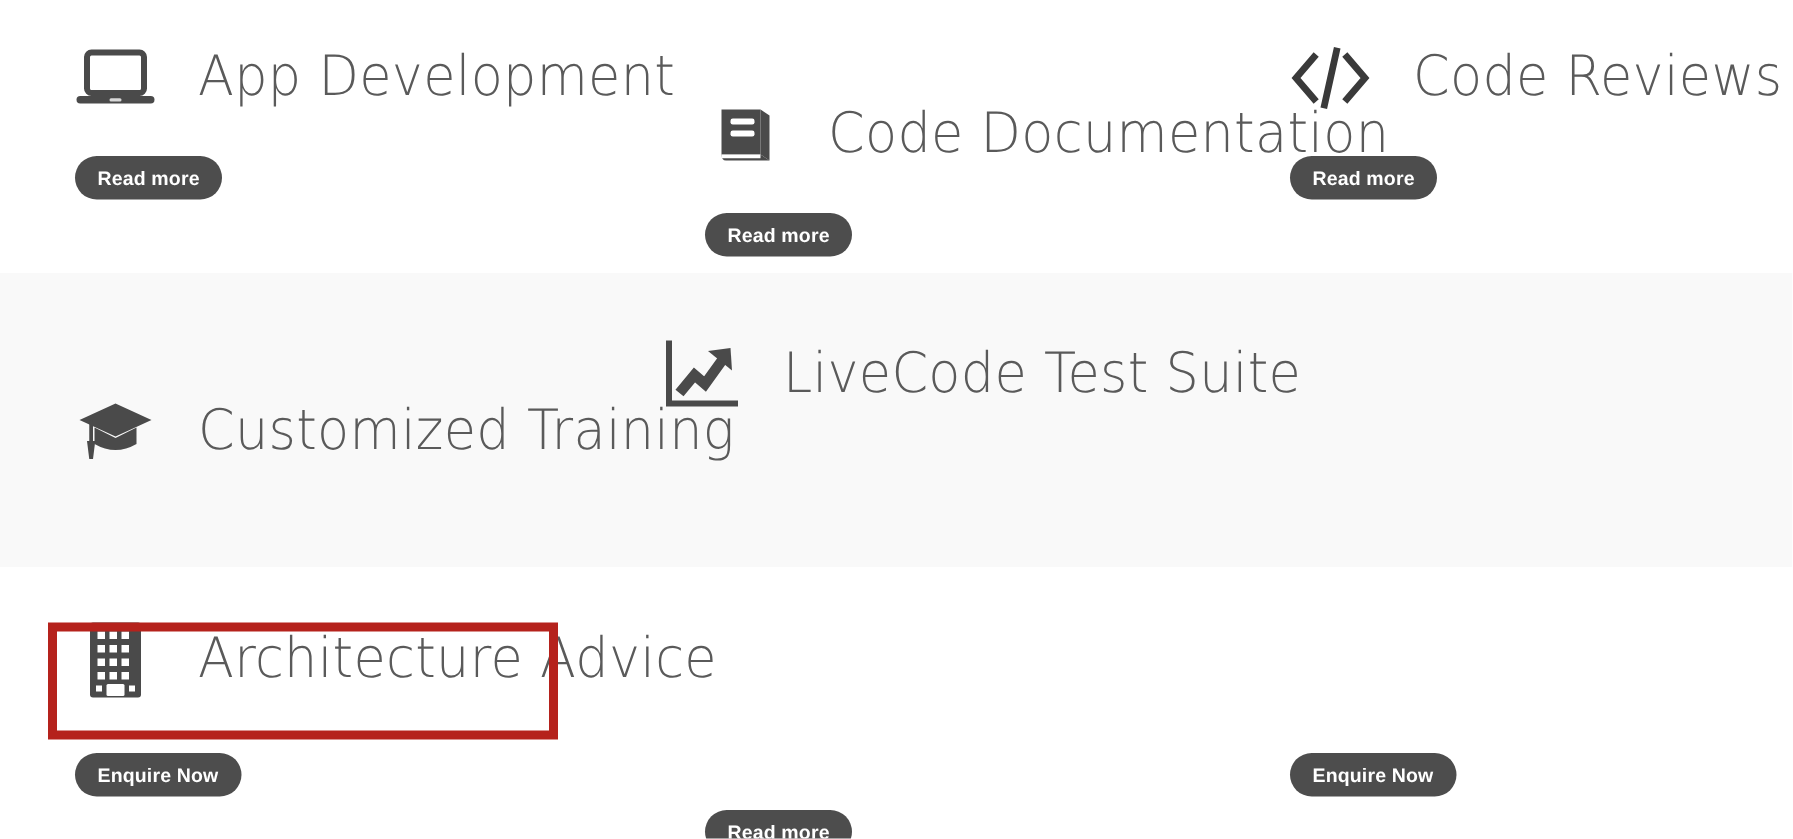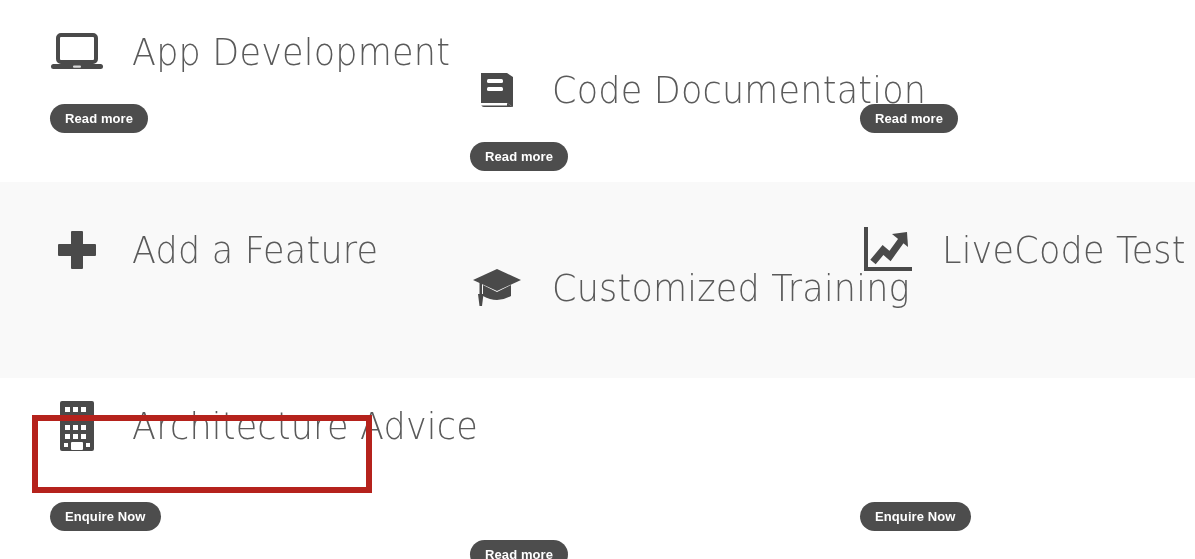--- a/index.html
+++ b/index.html
@@ -35,21 +35,21 @@
 
   .head {
     position: absolute;
     display: flex;
     align-items: center;
     gap: 28px;
     white-space: nowrap;
   }
   .row-1 .head { left: 50px; top: 28px; }
   .row-2 .head { left: 50px; top: 44px; }
-  .row-3 .head { left: 50px; top: 24px; }
+  .row-3 .head { left: 50px; top: 38px; }
 
   .icon {
     width: 54px;
     height: 48px;
     flex: 0 0 54px;
     display: flex;
     align-items: center;
     justify-content: center;
     color: #4a4a4a;
   }
@@ -134,39 +134,37 @@
             <rect x="12" y="18" width="16" height="4" rx="1.5" fill="#ffffff"></rect>
             <path d="M6 34 L32 34 L32 36.5 L6 36.5 Z" fill="#ffffff"></path>
           </svg>
         </span>
         <span class="title">Code Documentation</span>
       </div>
       <button class="btn">Read more</button>
     </div>
 
     <div class="cell cell-c">
+      <div class="head">
+        <span class="icon">
+          <svg width="52" height="38" viewBox="0 0 52 38" fill="none" stroke="#3a3a3a" stroke-width="4.5" stroke-linecap="square" stroke-linejoin="miter">
+            <path d="M15 5 L3 19 L15 33"></path>
+            <path d="M37 5 L49 19 L37 33"></path>
+            <path d="M30 1 L22 37"></path>
+          </svg>
+        </span>
+        <span class="title">Code Reviews</span>
+      </div>
       <button class="btn">Read more</button>
     </div>
 
   </div>
 
   <div class="row row-2">
 
-    <div class="cell cell-a">
-      <div class="head">
-        <span class="icon">
-          <svg width="40" height="40" viewBox="0 0 40 40" fill="#4a4a4a">
-            <rect x="14" y="1" width="12" height="38" rx="1"></rect>
-            <rect x="1" y="14" width="38" height="12" rx="1"></rect>
-          </svg>
-        </span>
-        <span class="title">Add a Feature</span>
-      </div>
-      <button class="btn">Read more</button>
-    </div>
 
     <div class="cell cell-b">
       <div class="head">
         <span class="icon">
           <svg width="50" height="44" viewBox="0 0 50 44" fill="#4a4a4a">
             <path d="M25 3 L49 14 L25 25 L1 14 Z"></path>
             <path d="M11 19 L11 30 Q25 38 39 30 L39 19 L25 26 Z"></path>
             <rect x="7.5" y="14" width="2.5" height="16" rx="1"></rect>
             <path d="M6 28 L11.5 28 L10 40 L7.5 40 Z"></path>
           </svg>

